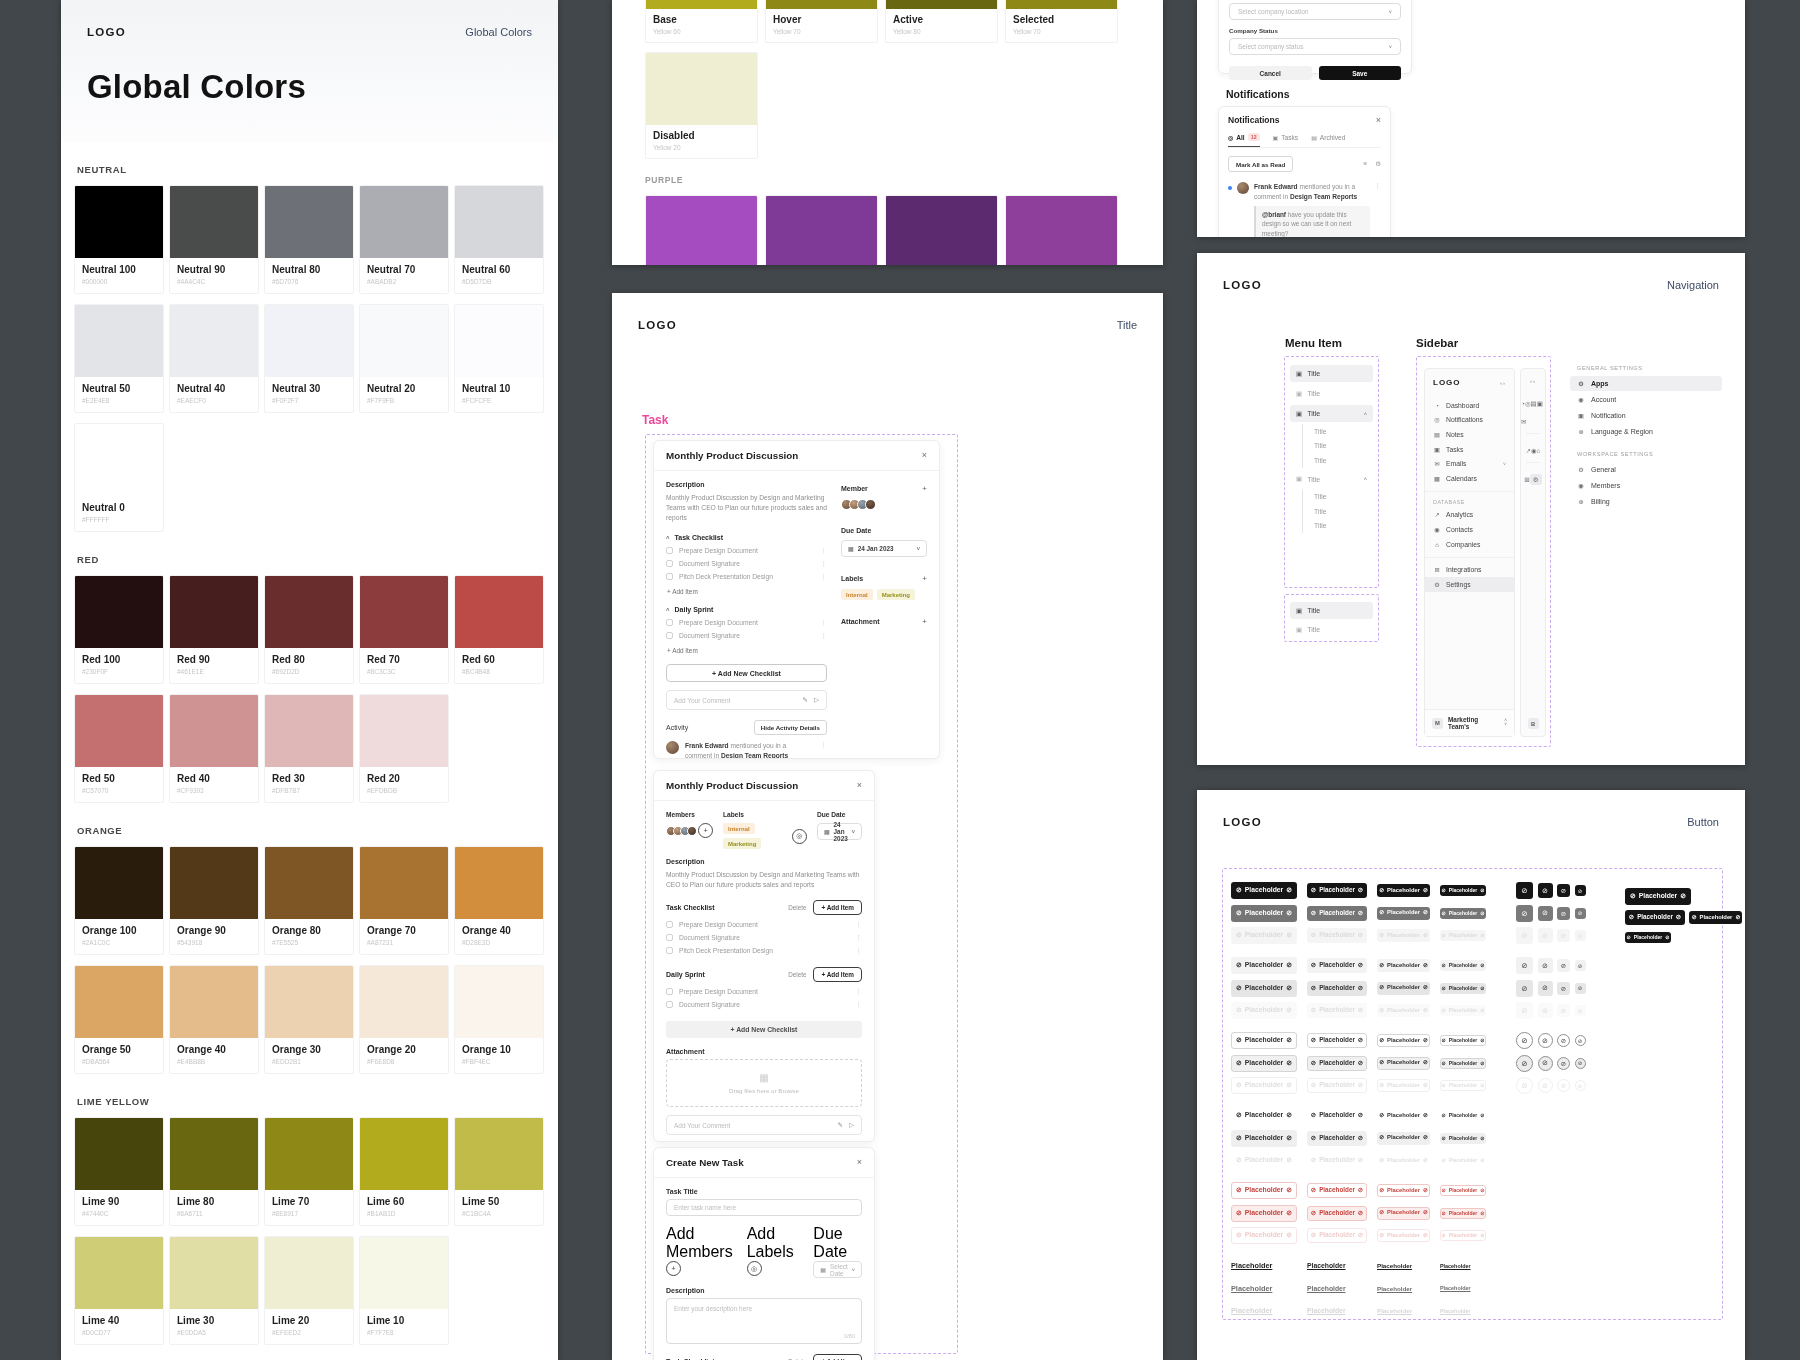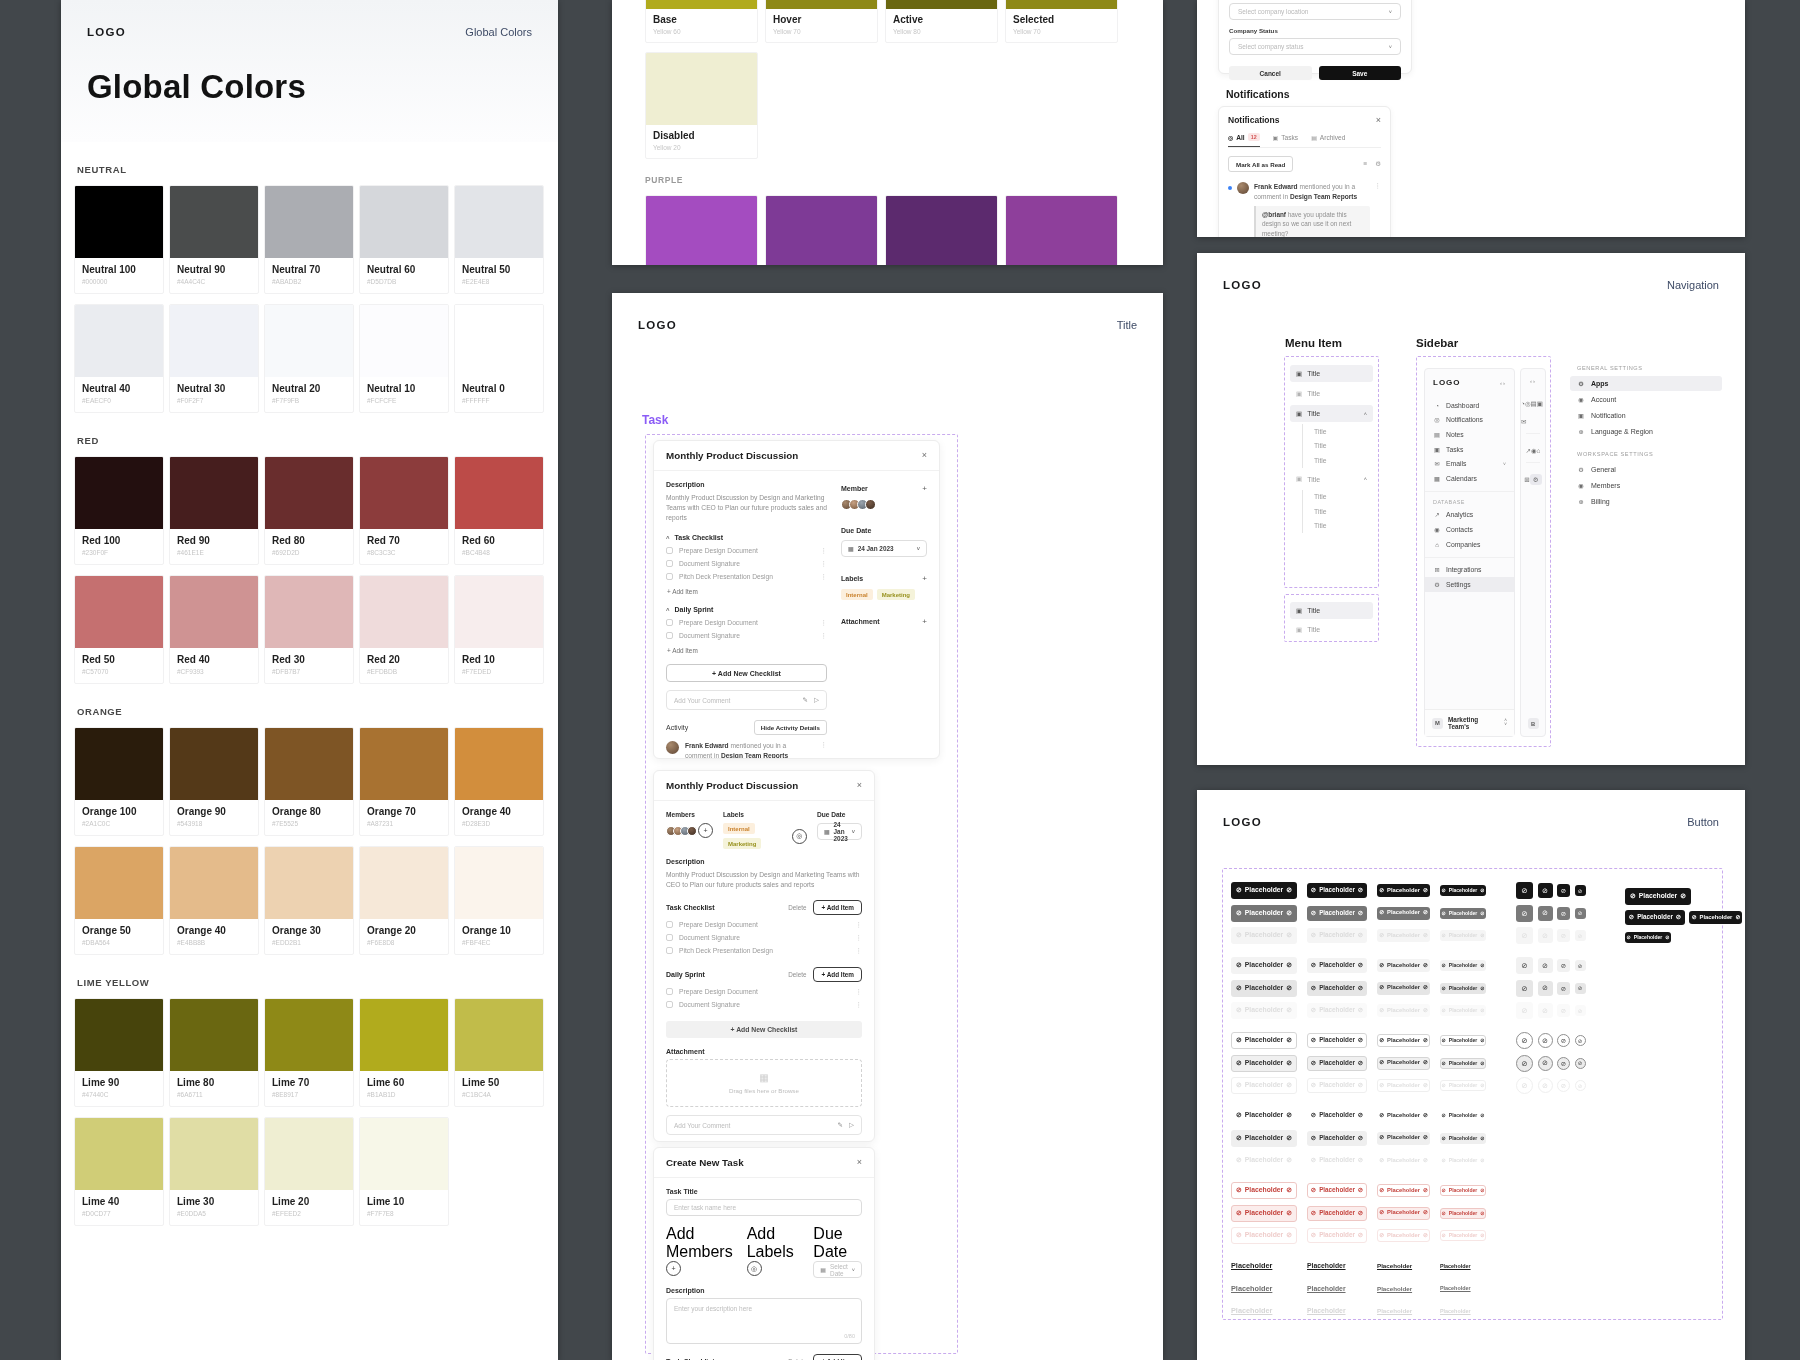--- a/index.html
+++ b/index.html
@@ -25,21 +25,21 @@
   
   .st-pad{padding:0 33px}
   .cards2{display:flex;gap:7px}
   .card2{width:113px;background:#fff;border:1px solid #F1F1F2;border-radius:2px;overflow:hidden}
   .card2 .sw2{height:72px}
   .card2 .cl{padding:5px 7px 7px}
   .st-row1{margin-top:-64px}
   .st-single{margin-top:9px}
   .st-seclabel{font-size:8.5px;font-weight:bold;color:#9A9A9A;letter-spacing:.6px;margin:16px 0 10px 33px}
   
-  .msec{font-size:12px;font-weight:bold;color:#8b5cf6}
+  .msec{font-size:12px;font-weight:bold;color:#ec4899}
   .dashed{border:1px dashed #C9ABEE;border-radius:2px}
   .modal{position:absolute;background:#fff;border:1px solid #EDEDED;border-radius:6px;box-shadow:0 2px 8px rgba(20,20,20,.06);overflow:hidden}
   .m-head{display:flex;justify-content:space-between;align-items:flex-start;padding:9px 12px;border-bottom:1px solid #F1F1F1}
   .m-title{font-size:9.8px;font-weight:bold;color:#1E1E1E}
   .x{font-size:9px;color:#6F6F6F}
   .m-body{display:flex;gap:14px;padding:10px 12px}
   .m-left{flex:1;min-width:0}
   .m-right{width:86px;flex:none}
   .lbl{font-size:7px;font-weight:bold;color:#2C2C2C}
   .desc{font-size:6.7px;color:#8F8F8F;line-height:1.5;margin-top:5px}
@@ -223,20 +223,27 @@
               </div>
 
               <div class="card">
                 <div class="sw" style="background: rgb(74, 76, 76);"></div>
                 <div class="cl">
                   <div class="cn">Neutral 90</div>
                   <div class="ch">#4A4C4C</div>
                 </div>
               </div>
 
+              <div class="card">
+                <div class="sw" style="background: rgb(109, 112, 118);"></div>
+                <div class="cl">
+                  <div class="cn">Neutral 80</div>
+                  <div class="ch">#6D7076</div>
+                </div>
+              </div>
 
               <div class="card">
                 <div class="sw" style="background: rgb(171, 173, 178);"></div>
                 <div class="cl">
                   <div class="cn">Neutral 70</div>
                   <div class="ch">#ABADB2</div>
                 </div>
               </div>
 
               <div class="card">
@@ -366,27 +373,20 @@
               </div>
 
               <div class="card">
                 <div class="sw" style="background: rgb(239, 219, 219);"></div>
                 <div class="cl">
                   <div class="cn">Red 20</div>
                   <div class="ch">#EFDBDB</div>
                 </div>
               </div>
 
-              <div class="card">
-                <div class="sw" style="background: rgb(247, 237, 237);"></div>
-                <div class="cl">
-                  <div class="cn">Red 10</div>
-                  <div class="ch">#F7EDED</div>
-                </div>
-              </div>
             </div>
         </div>
 
         <div>
           <div class="sec-label">ORANGE</div>
           <div class="cards">
 
               <div class="card">
                 <div class="sw" style="background: rgb(42, 28, 12);"></div>
                 <div class="cl">

